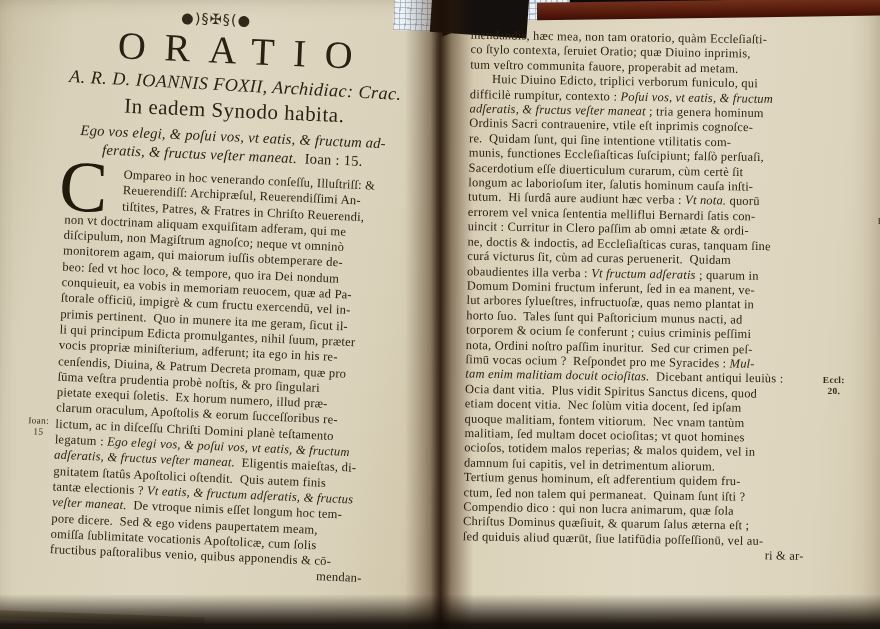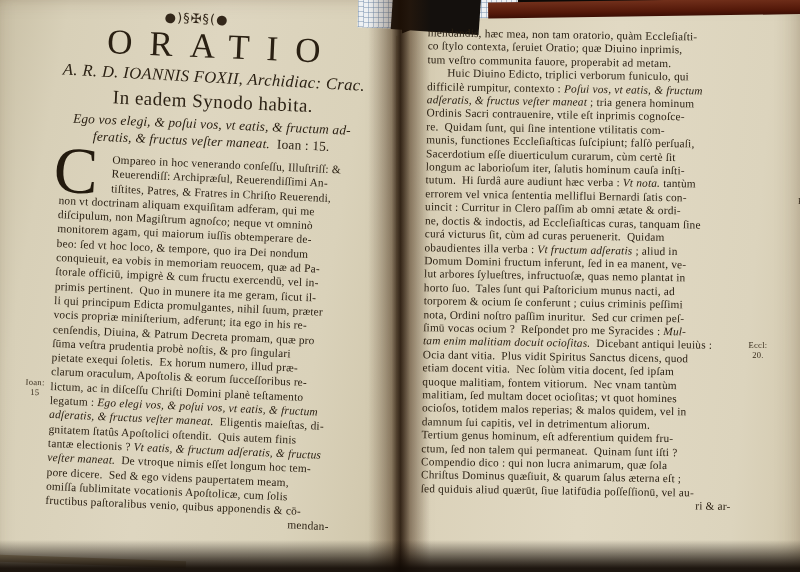--- a/index.html
+++ b/index.html
@@ -55,21 +55,21 @@
   .ind1{padding-left:52px;}
   .ind2{padding-left:20px;}
   .catch{text-align:right;}
   .lbody .catch{padding-right:56px;}
   .rbody .catch{padding-right:52px;}
   .dropcap{position:absolute;left:-6px;top:-10px;font-size:66px;line-height:60px;color:#231a0e;}
   .mnote{position:absolute;z-index:4;font-size:8.5px;line-height:10px;color:#362a1a;letter-spacing:.3px;}
   .mnote div{text-align:center;}
   .note-ioan{left:18px;top:377px;width:34px;transform:rotate(2deg);}
   .note-bern{left:788px;top:196px;width:40px;text-align:center;}
-  .note-eccl{left:741px;top:340px;width:34px;}
+  .note-eccl{left:741px;top:340px;width:34px;font-weight:bold;}
 </style>
 </head>
 <body>
 
 <div class="photo">
   <div class="page page-left"></div>
   <div class="page page-right"></div>
 
   <div class="desk"></div>
   <div class="graphA"></div>
@@ -123,26 +123,26 @@
       <div class="tl"><span class="rm">co ſtylo contexta, ſeruiet Oratio; quæ Diuino inprimis,</span></div>
       <div class="tl"><span class="rm">tum veſtro communita fauore, properabit ad metam.</span></div>
       <div class="tl ind2"><span class="rm">Huic Diuino Edicto, triplici verborum funiculo, qui</span></div>
       <div class="tl"><span class="rm">difficilè rumpitur, contexto : </span><span class="it">Poſui vos, vt eatis, &amp; fructum</span></div>
       <div class="tl"><span class="it">adſeratis, &amp; fructus veſter maneat</span><span class="rm"> ; tria genera hominum</span></div>
       <div class="tl"><span class="rm">Ordinis Sacri contrauenire, vtile eſt inprimis cognoſce-</span></div>
       <div class="tl"><span class="rm">re.  Quidam ſunt, qui ſine intentione vtilitatis com-</span></div>
       <div class="tl"><span class="rm">munis, functiones Eccleſiaſticas ſuſcipiunt; falſò perſuaſi,</span></div>
       <div class="tl"><span class="rm">Sacerdotium eſſe diuerticulum curarum, cùm certè ſit</span></div>
       <div class="tl"><span class="rm">longum ac laborioſum iter, ſalutis hominum cauſa inſti-</span></div>
-      <div class="tl"><span class="rm">tutum.  Hi ſurdâ aure audiunt hæc verba : </span><span class="it">Vt nota.</span><span class="rm"> tantùm</span></div>
+      <div class="tl"><span class="rm">tutum.  Hi ſurdâ aure audiunt hæc verba : </span><span class="it">Vt nota.</span><span class="rm"> quorū</span></div>
       <div class="tl"><span class="rm">errorem vel vnica ſententia melliflui Bernardi ſatis con-</span></div>
       <div class="tl"><span class="rm">uincit : Curritur in Clero paſſim ab omni ætate &amp; ordi-</span></div>
       <div class="tl"><span class="rm">ne, doctis &amp; indoctis, ad Eccleſiaſticas curas, tanquam ſine</span></div>
       <div class="tl"><span class="rm">curá victurus ſit, cùm ad curas peruenerit.  Quidam</span></div>
-      <div class="tl"><span class="rm">obaudientes illa verba : </span><span class="it">Vt fructum adſeratis</span><span class="rm"> ; aliud in</span></div>
+      <div class="tl"><span class="rm">obaudientes illa verba : </span><span class="it">Vt fructum adſeratis</span><span class="rm"> ; quarum in</span></div>
       <div class="tl"><span class="rm">Domum Domini fructum inferunt, ſed in ea manent, ve-</span></div>
       <div class="tl"><span class="rm">lut arbores ſylueſtres, infructuoſæ, quas nemo plantat in</span></div>
       <div class="tl"><span class="rm">horto ſuo.  Tales ſunt qui Paſtoricium munus nacti, ad</span></div>
       <div class="tl"><span class="rm">torporem &amp; ocium ſe conferunt ; cuius criminis peſſimi</span></div>
       <div class="tl"><span class="rm">nota, Ordini noſtro paſſim inuritur.  Sed cur crimen peſ-</span></div>
       <div class="tl"><span class="rm">ſimū vocas ocium ?  Reſpondet pro me Syracides : </span><span class="it">Mul-</span></div>
       <div class="tl"><span class="it">tam enim malitiam docuit ocioſitas.</span><span class="rm">  Dicebant antiqui leuiùs :</span></div>
       <div class="tl"><span class="rm">Ocia dant vitia.  Plus vidit Spiritus Sanctus dicens, quod</span></div>
       <div class="tl"><span class="rm">etiam docent vitia.  Nec ſolùm vitia docent, ſed ipſam</span></div>
       <div class="tl"><span class="rm">quoque malitiam, fontem vitiorum.  Nec vnam tantùm</span></div>

